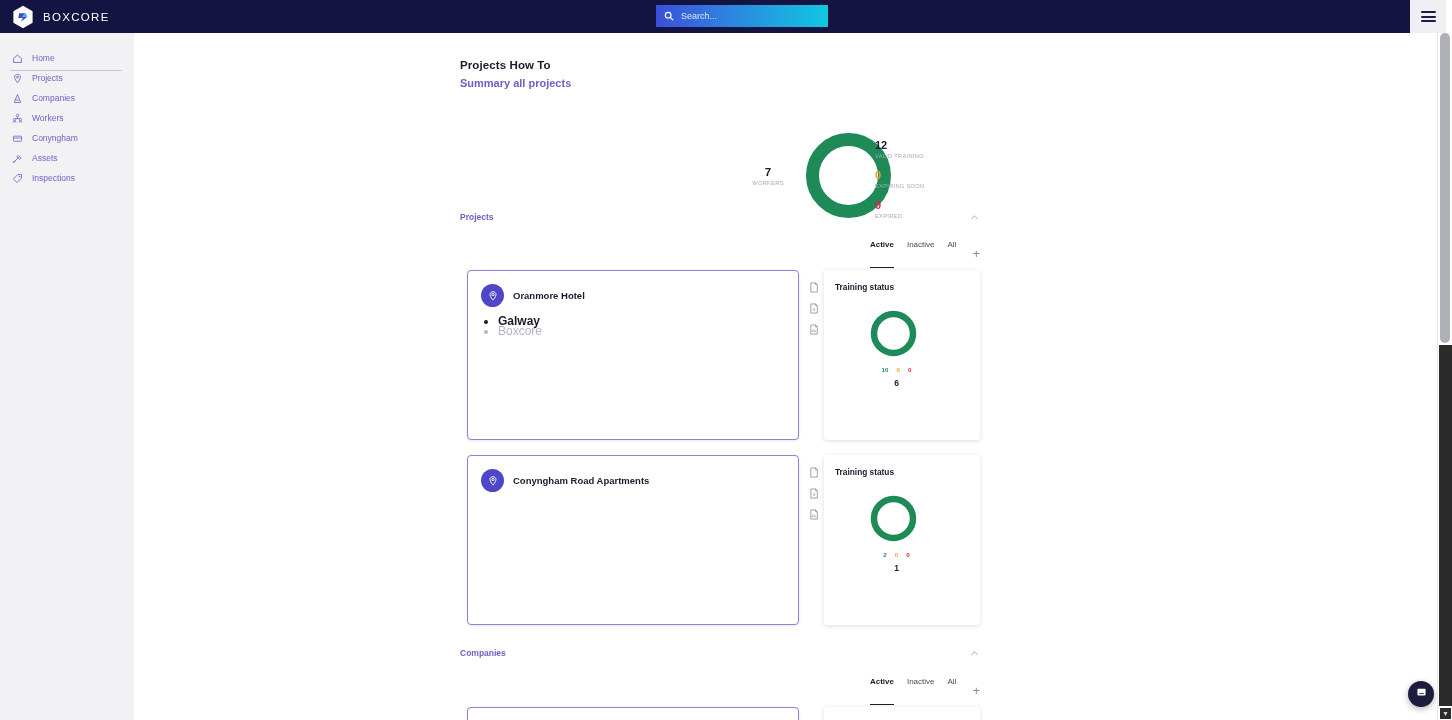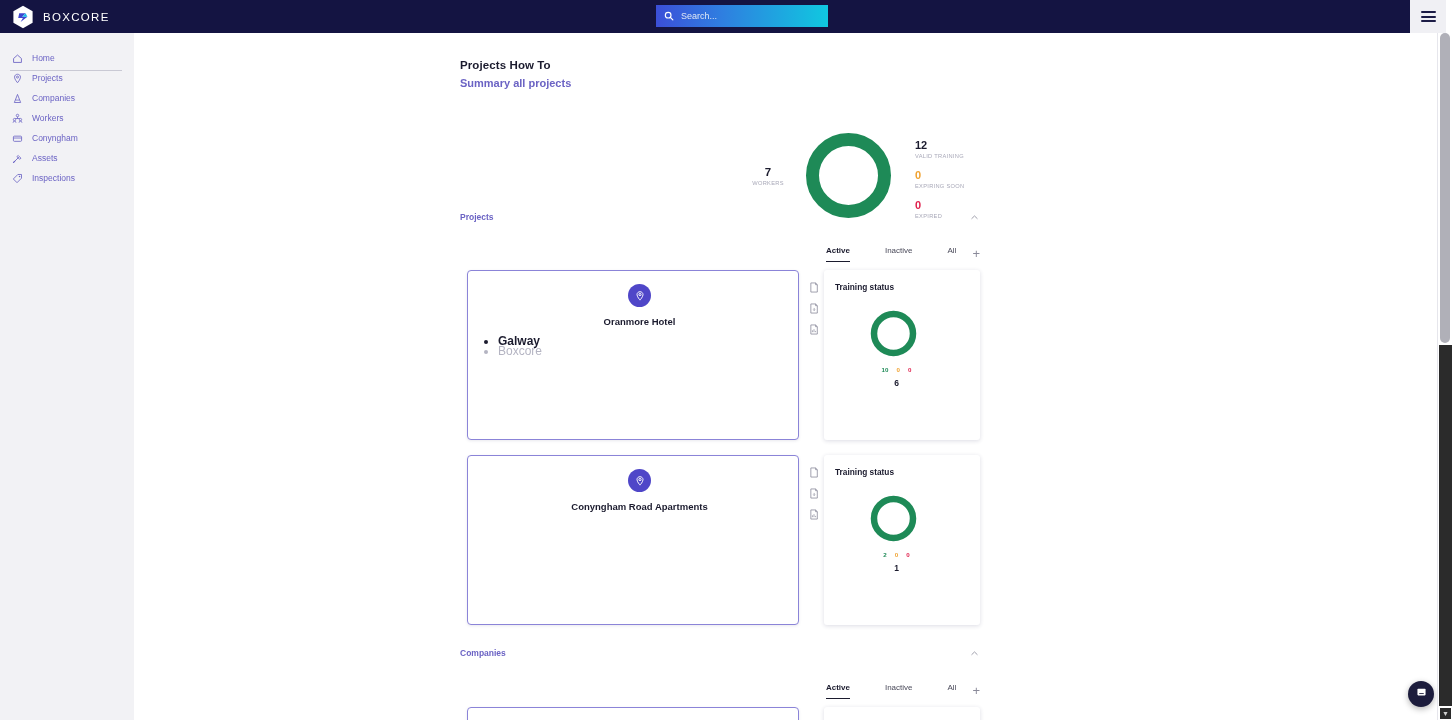--- a/index.html
+++ b/index.html
@@ -71,57 +71,57 @@
   }
 
   
   .summary { position: absolute; left: 326px; top: 60px; width: 560px; height: 125px; }
   .summary .donut { position: absolute; left: 341px; top: 35px; }
   .summary .workers {
     position: absolute; left: 278px; top: 73px; width: 60px; text-align: center;
   }
   .big-num { font-size: 11.5px; font-weight: bold; color: #1b1b2e; line-height: 12px; }
   .small-lbl { font-size: 5.7px; color: #a8a8b8; letter-spacing: .3px; line-height: 10px; }
-  .summary .stats { position: absolute; left: 455px; top: 46px; }
+  .summary .stats { position: absolute; left: 415px; top: 46px; }
   .stat { margin-bottom: 8px; }
   .stat .v { font-size: 11px; font-weight: bold; line-height: 12px; }
   .stat.valid .v { color: #1b1b2e; }
   .stat.soon .v { color: #f0a230; }
   .stat.expired .v { color: #e0214d; }
 
   
   .section-head {
     position: absolute; left: 326px; width: 520px; height: 14px;
     display: flex; align-items: center; justify-content: space-between;
   }
   .section-head .title { font-size: 8.5px; color: #6b63c4; font-weight: bold; }
   .chev { width: 12px; height: 12px; display: flex; align-items: center; justify-content: center; }
   .chev svg { width: 9px; height: 9px; }
 
   
   .tabs {
     position: absolute; width: 520px; left: 326px; height: 16px;
     display: flex; align-items: center; justify-content: flex-end; gap: 13px;
   }
-  .tab { font-size: 8px; color: #4a4a5a; position: relative; padding-bottom: 7px; margin-left: 22px; }
+  .tab { font-size: 8px; color: #4a4a5a; position: relative; padding-bottom: 19px; }
   .tab.sel { color: #1b1b2e; font-weight: bold; }
   .tab.sel::after {
     content: ""; position: absolute; left: 0; right: 0; bottom: 0; height: 1.4px; background: #1b1b2e;
   }
   .plus-btn { font-size: 13px; color: #8a8a9a; line-height: 10px; margin-left: 3px; }
 
   
   .prow { position: absolute; left: 326px; width: 520px; height: 170px; }
   .pcard {
     position: absolute; left: 7px; top: 0; width: 332px; height: 170px;
     background: #fff; border: 1px solid #8b84d8; border-radius: 4px;
     box-shadow: 0 1px 3px rgba(40,40,90,.10);
     padding: 13px 0 0 13px;
   }
-  .pcard-head { display: flex; align-items: center; gap: 9px; flex-direction: column; }
+  .pcard-head { display: flex; align-items: center; gap: 9px; }
   .pin-badge {
     width: 23px; height: 23px; border-radius: 50%; background: #4f46c8;
     display: flex; align-items: center; justify-content: center; flex: 0 0 23px;
   }
   .pin-badge svg { width: 12px; height: 12px; }
   .pcard-title { font-size: 9.5px; font-weight: bold; color: #1b1b2e; }
   .pcard-list { margin-top: 9px; padding-left: 17px; }
   .pcard-list li { font-size: 12px; line-height: 10px; list-style: disc; }
   .pcard-list li.primary { color: #1b1b2e; font-weight: bold; }
   .pcard-list li.primary::marker { color: #1b1b2e; }

